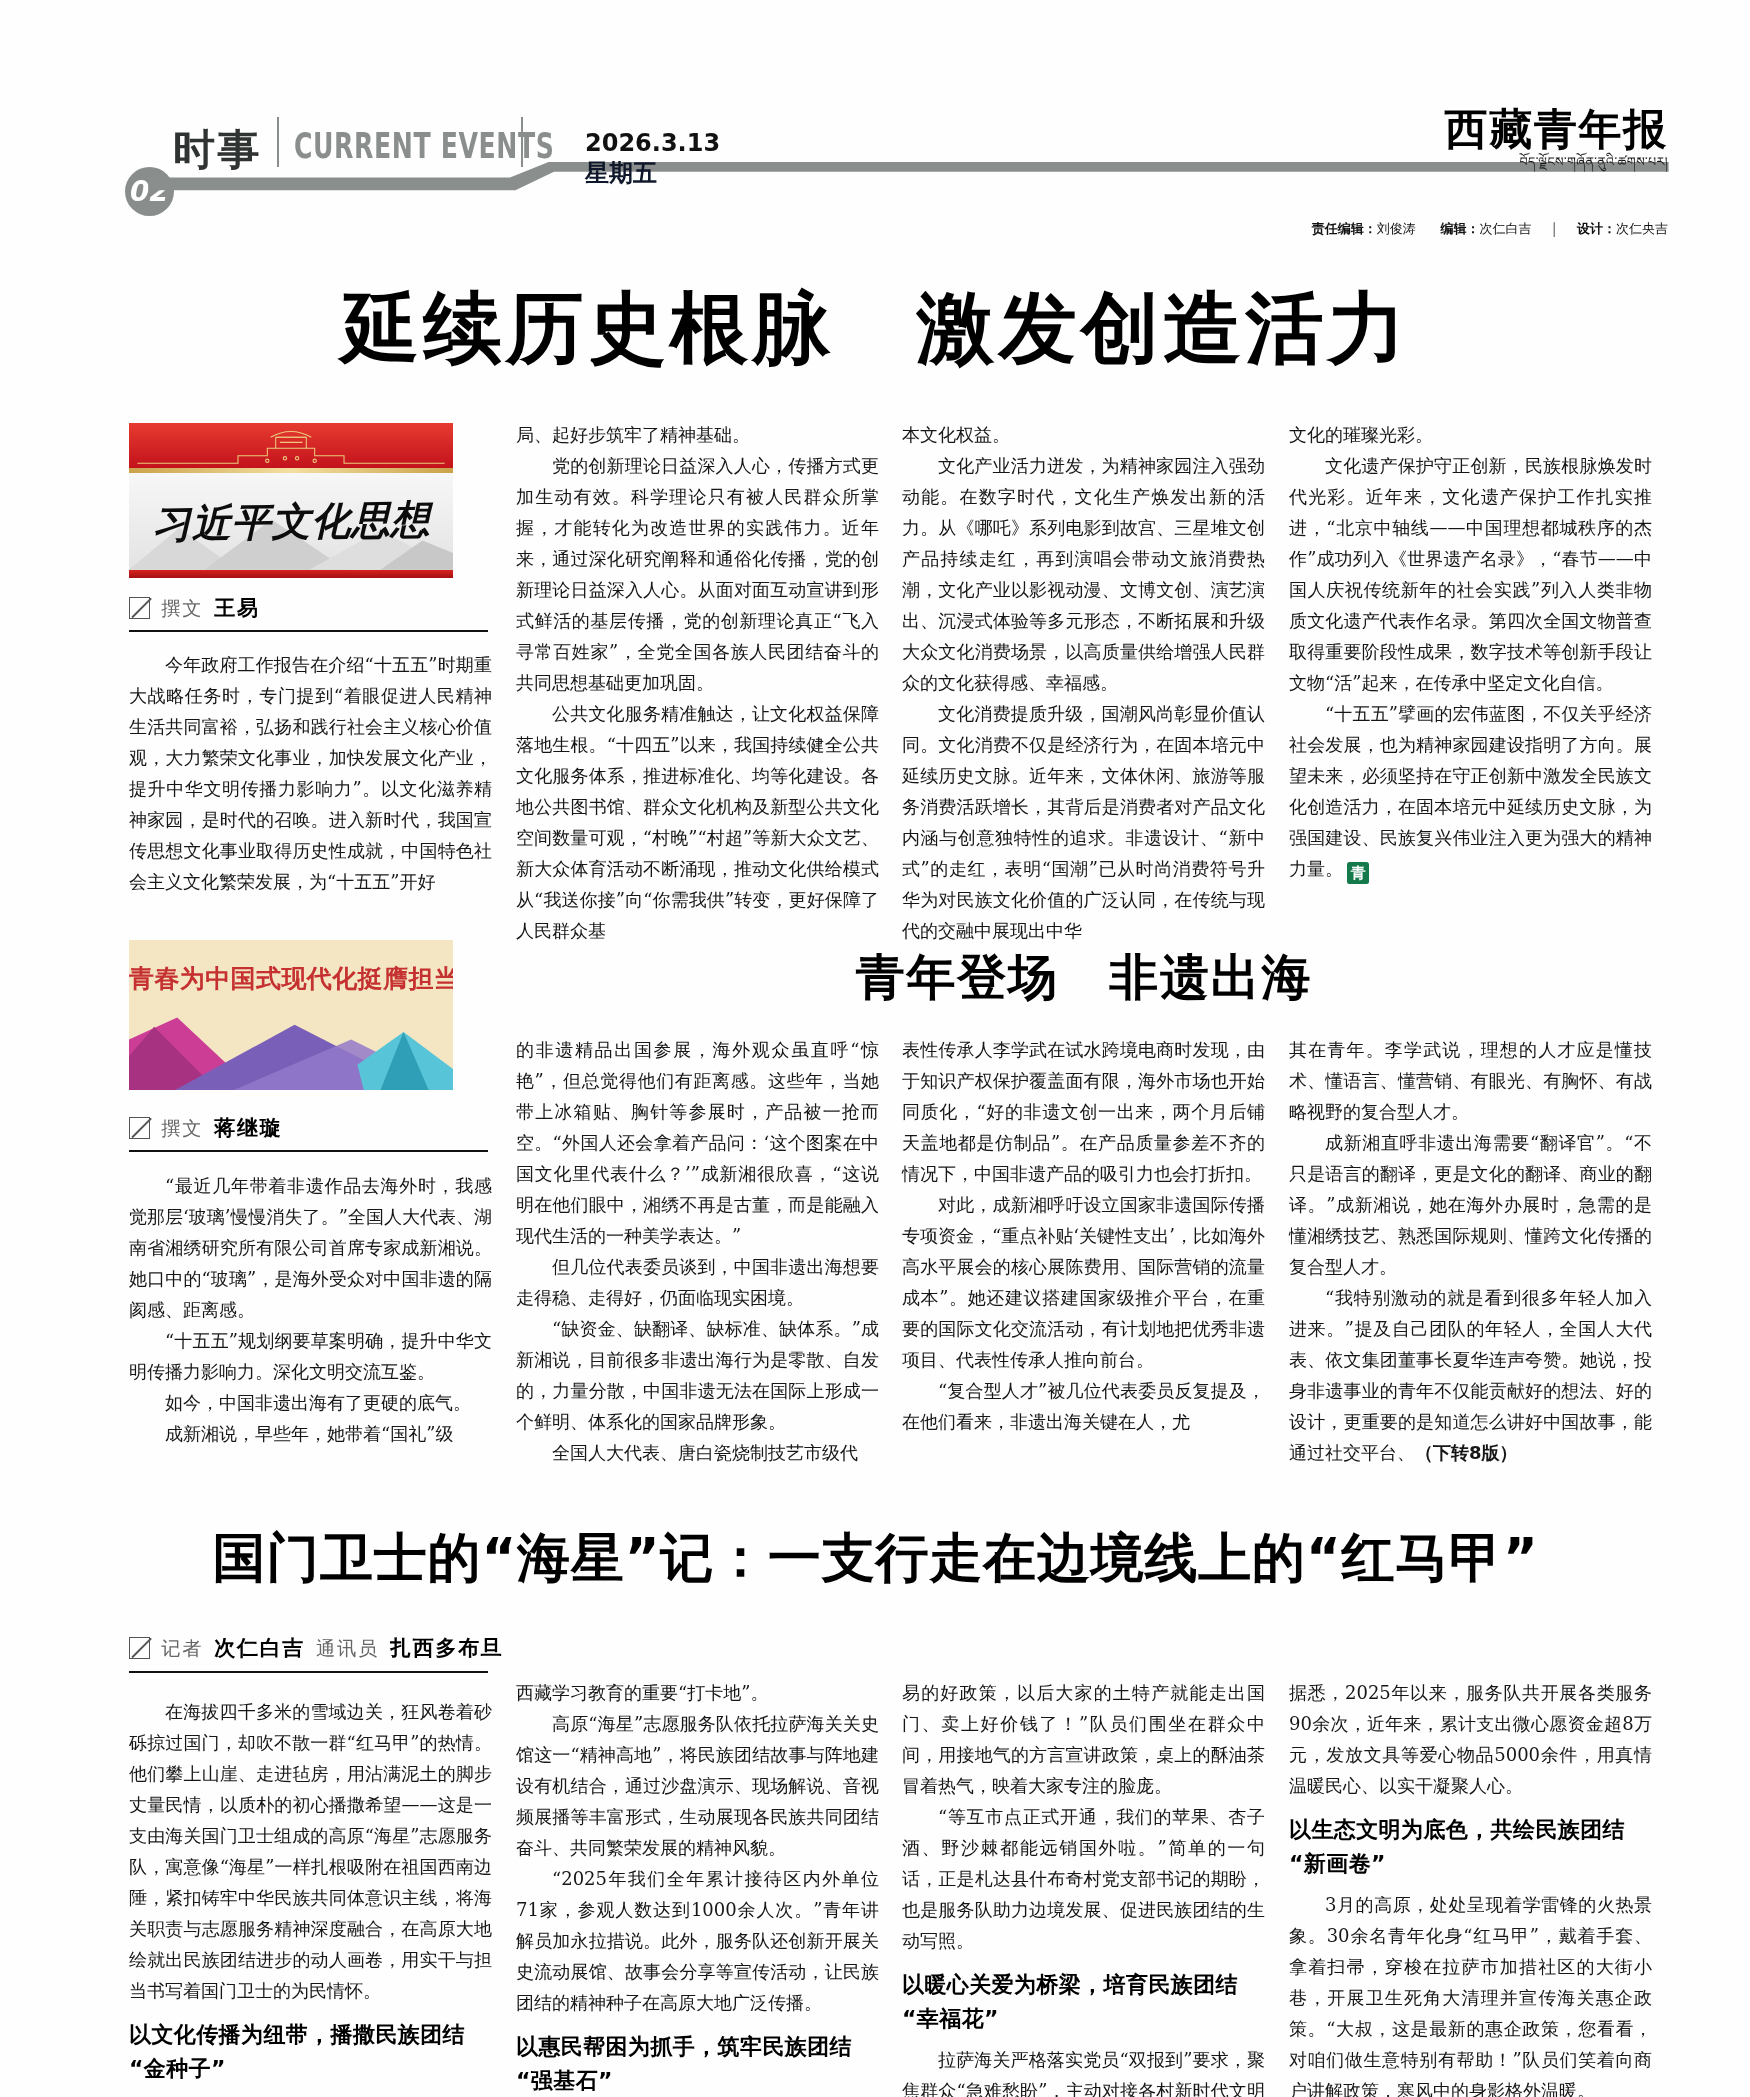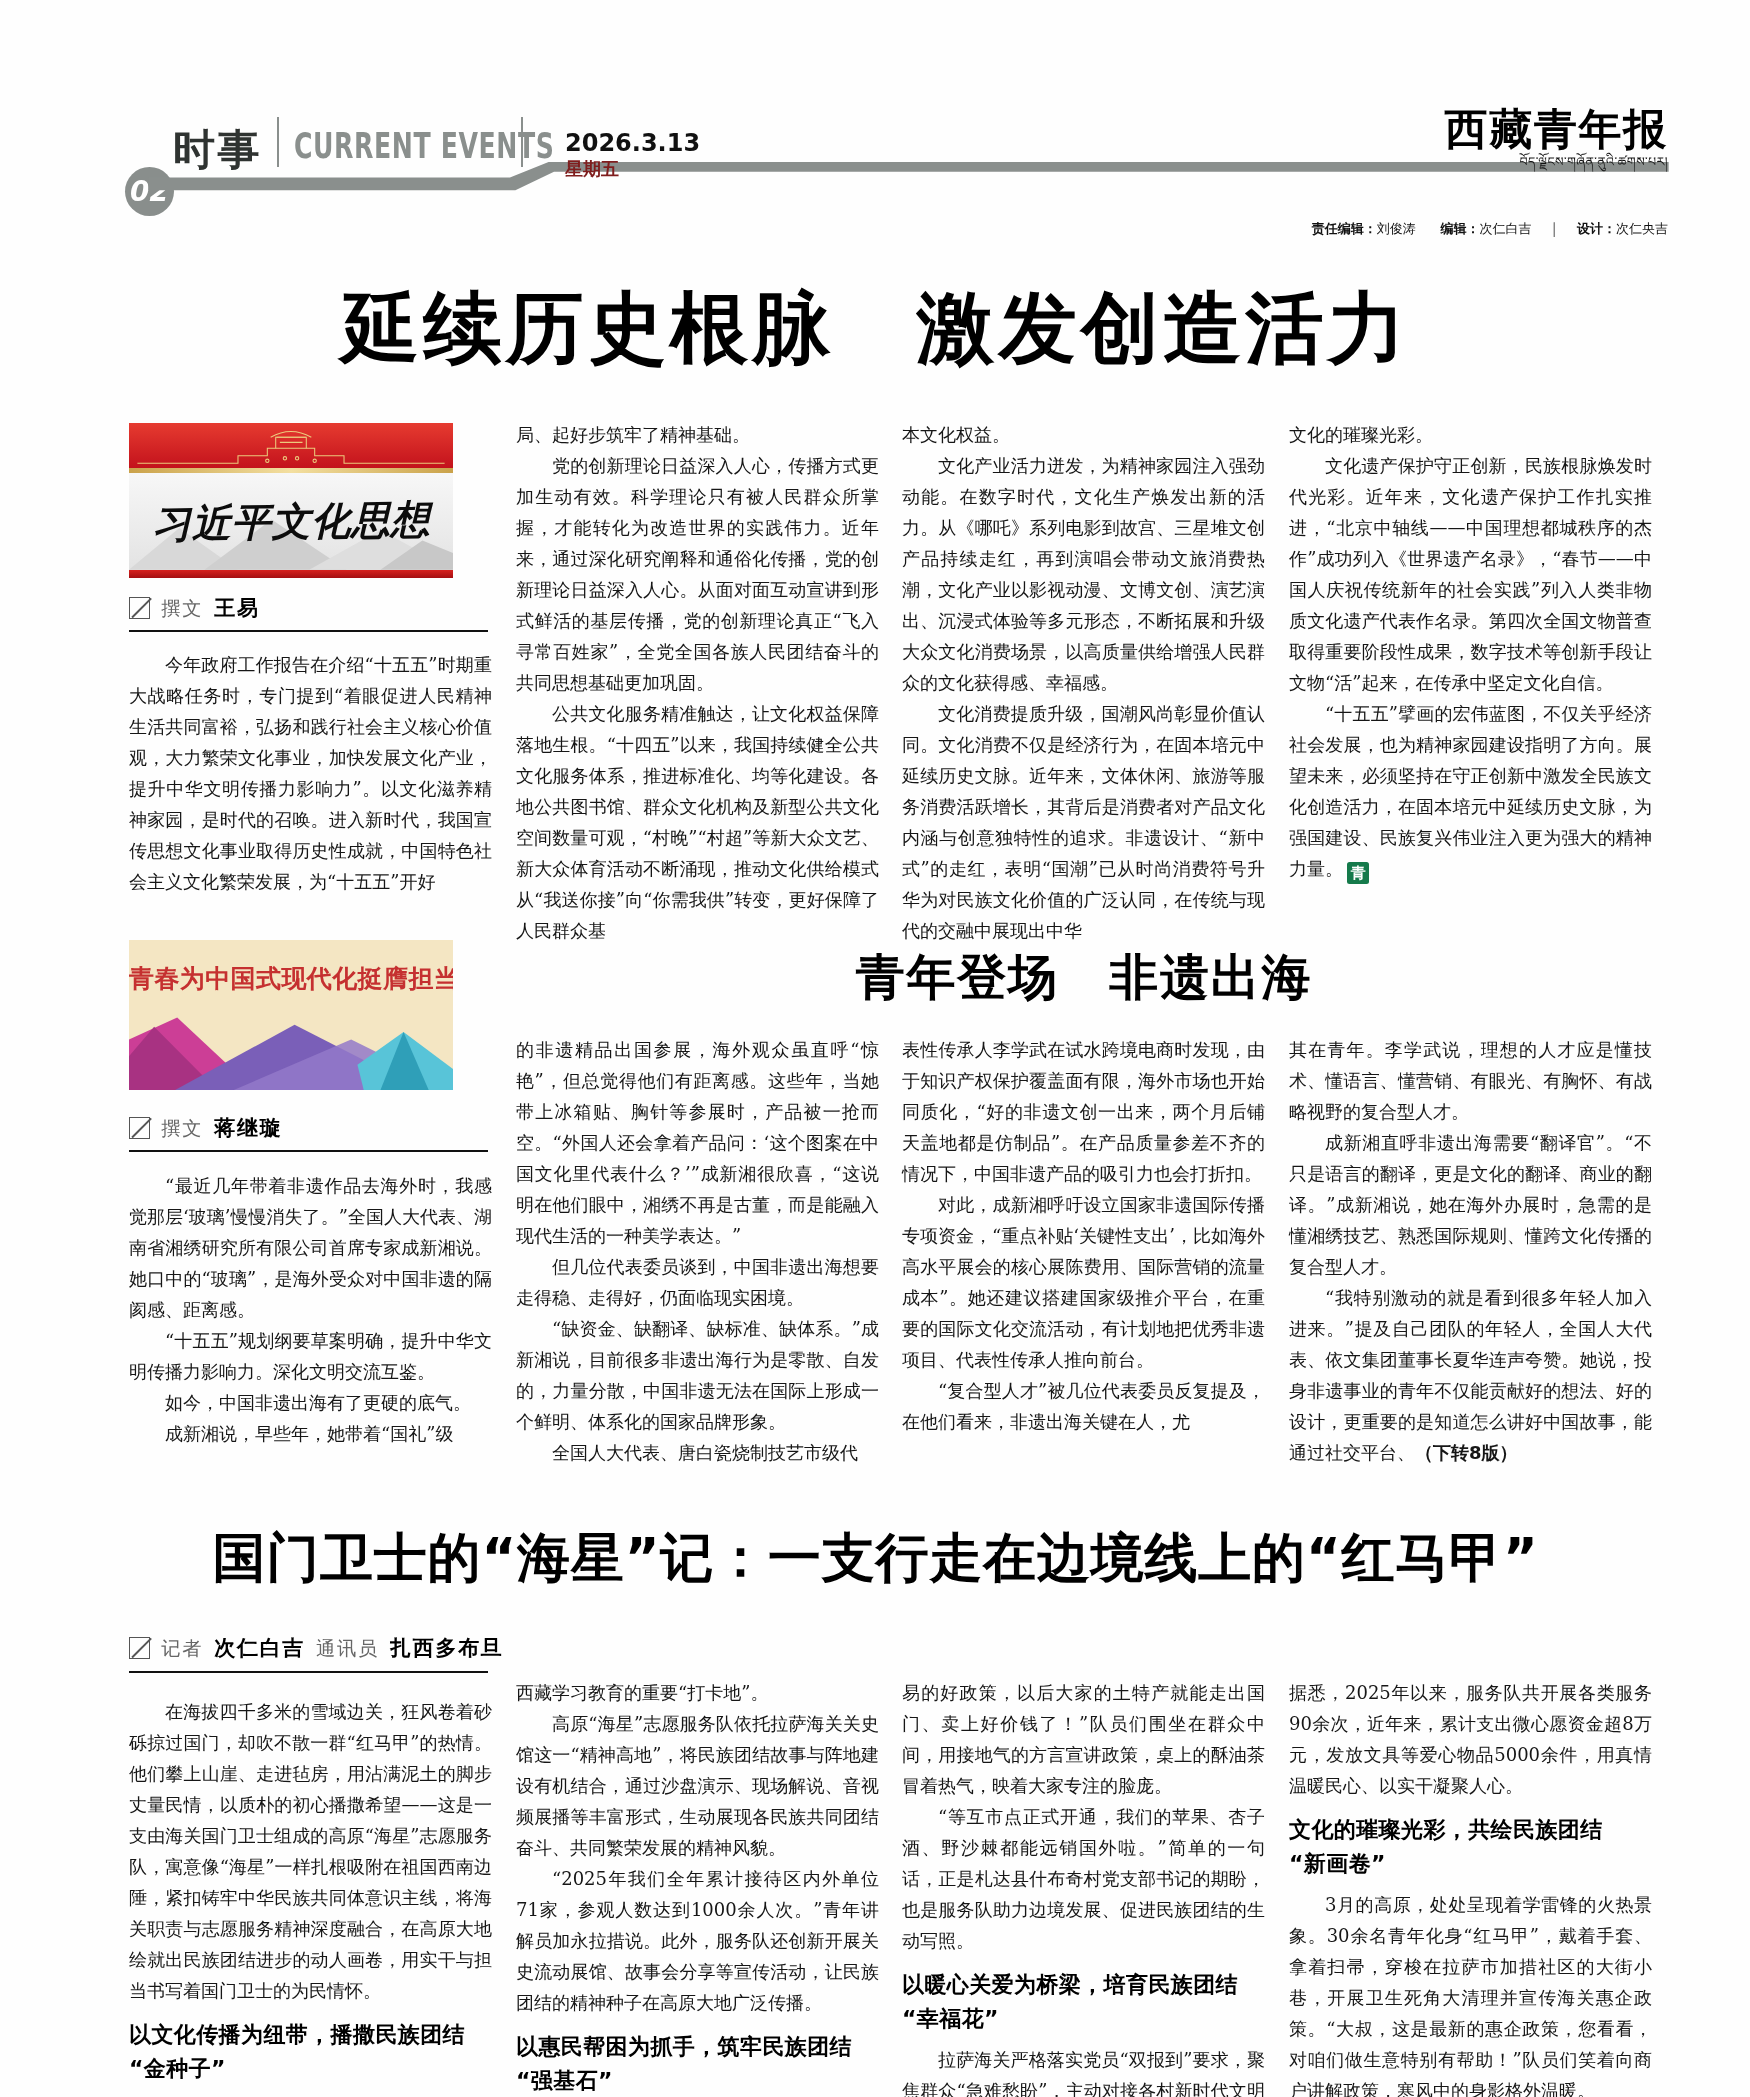--- a/index.html
+++ b/index.html
@@ -8,21 +8,21 @@
   .abs{position:absolute;}
   
   .pagenum{width:49px;height:49px;border-radius:50%;background:#898e8c;color:#fff;
            display:flex;align-items:center;justify-content:center;
            font-family:"DejaVu Sans", sans-serif;font-weight:900;font-style:italic;font-size:28px;}
   .section-cn{font-family:"DejaVu Sans", sans-serif;font-weight:900;font-size:42px;color:#2f3331;letter-spacing:2.5px;}
   .vrule{width:2.1px;background:#8a8f8d;}
   .section-en{font-family:"DejaVu Sans", sans-serif;font-weight:700;font-size:35px;color:#8a8f8d;
               transform:scaleX(.72);transform-origin:left center;white-space:nowrap;letter-spacing:0.8px;}
   .date{font-family:"DejaVu Sans", sans-serif;font-weight:900;font-size:24px;color:#111;}
-  .weekday{font-family:"DejaVu Sans", sans-serif;font-weight:700;font-size:18px;color:#7f1d1d;margin-left:11px;}
+  .weekday{font-family:"DejaVu Sans", sans-serif;font-weight:700;font-size:24px;color:#0f172a;margin-left:31px;}
   .masthead{font-family:"DejaVu Serif", serif;font-weight:900;font-size:43px;color:#000;letter-spacing:1.7px;white-space:nowrap;}
   .tibetan{font-size:12.6px;color:#111;letter-spacing:0.4px;}
   .editors{font-family:Liberation Mono, monospace;font-size:13px;color:#111;white-space:nowrap;margin-top:40px;}
   .editors b{font-weight:900;}
   .editors .sep{margin:0 11px;color:#444;}
   
   .headline1{font-family:"DejaVu Sans", sans-serif;font-weight:900;font-size:78px;color:#000;
              letter-spacing:4.2px;white-space:nowrap;text-align:center;width:100%;}
   .headline2{font-family:"DejaVu Sans", sans-serif;font-weight:900;font-size:49px;color:#000;
              letter-spacing:1.7px;white-space:nowrap;text-align:center;}
@@ -225,20 +225,20 @@
       <p class="para">“等互市点正式开通，我们的苹果、杏子酒、野沙棘都能远销国外啦。”简单的一句话，正是札达县什布奇村党支部书记的期盼，也是服务队助力边境发展、促进民族团结的生动写照。</p>
       <div class="subhead">
         <div>以暖心关爱为桥梁，培育民族团结</div>
         <div>“幸福花”</div>
       </div>
       <p class="para">拉萨海关严格落实党员“双报到”要求，聚焦群众“急难愁盼”，主动对接各村新时代文明实践站，深入辖区社区开展“情暖衣冬”“邻里一家亲”“金秋助学”等关爱行动，重点帮扶空巢老人、留守儿童、困难群众、残疾人等群体。</p>
     </div>
   <div class="col" style="left:1289px;top:1677px;">
       <p class="para cont">据悉，2025年以来，服务队共开展各类服务90余次，近年来，累计支出微心愿资金超8万元，发放文具等爱心物品5000余件，用真情温暖民心、以实干凝聚人心。</p>
       <div class="subhead">
-        <div>文化的璀璨光彩，共绘民族团结</div>
+        <div>以生态文明为底色，共绘民族团结</div>
         <div>“新画卷”</div>
       </div>
       <p class="para">3月的高原，处处呈现着学雷锋的火热景象。30余名青年化身“红马甲”，戴着手套、拿着扫帚，穿梭在拉萨市加措社区的大街小巷，开展卫生死角大清理并宣传海关惠企政策。“大叔，这是最新的惠企政策，您看看，对咱们做生意特别有帮助！”队员们笑着向商户讲解政策，寒风中的身影格外温暖。</p>
     </div>
 
 </div>
 
 
 </body></html>

